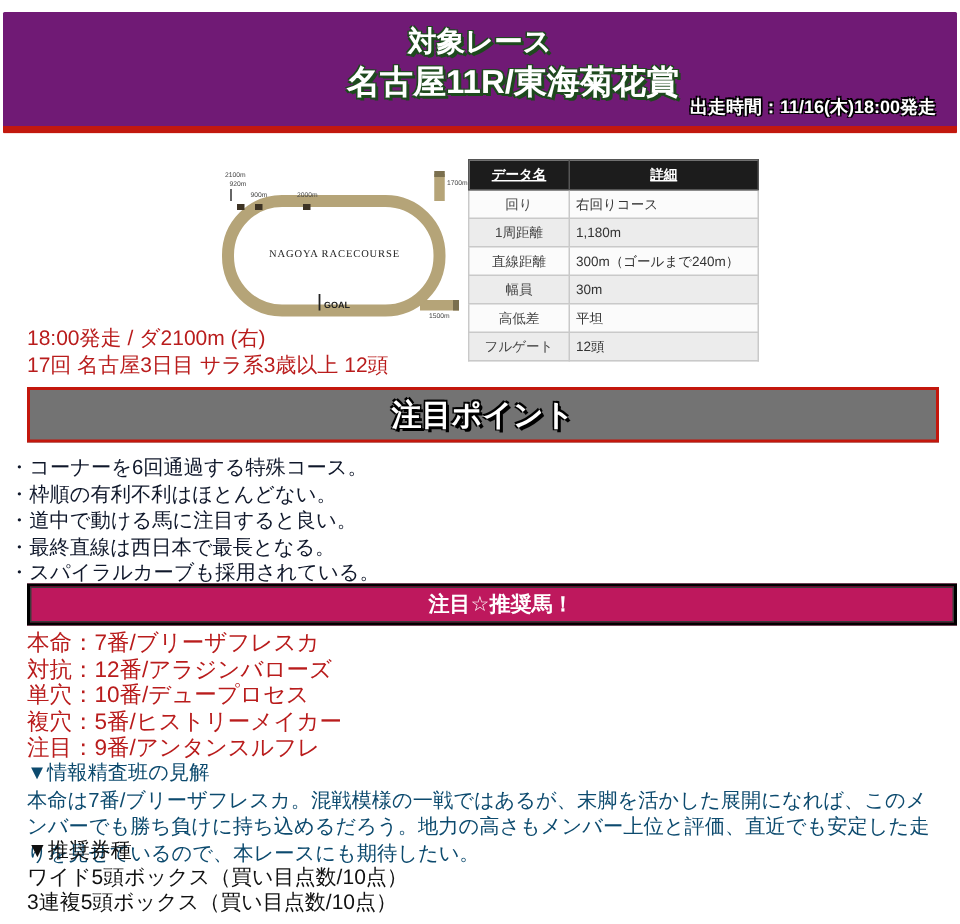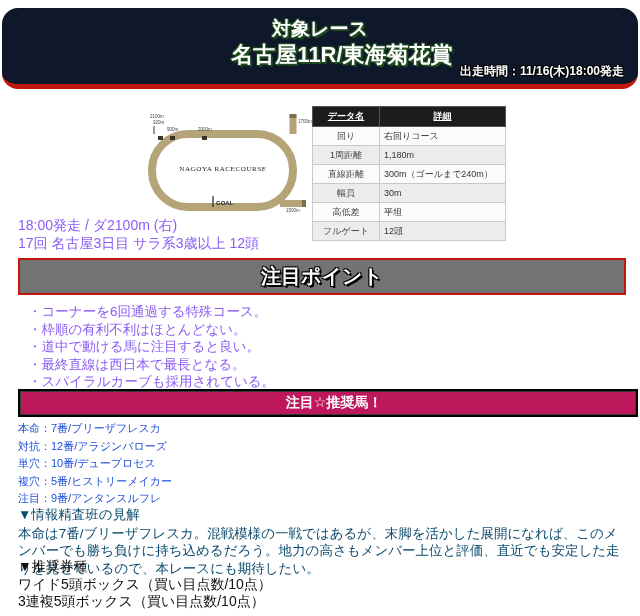--- a/index.html
+++ b/index.html
@@ -4,21 +4,21 @@
 <style>
   html,body{margin:0;padding:0;background:#ffffff;}
   body{
     width:640px;height:616px;position:relative;overflow:hidden;
     font-family:"Liberation Sans","DejaVu Sans",sans-serif;
     color:#1b1b1b;-webkit-font-smoothing:antialiased;
   }
   
   .top-banner{
     position:absolute;left:2px;top:8px;width:636px;height:76px;
-    background:#0f172a;border-radius:16px;border-bottom:5px solid #c2180e;
+    background:#701a75;border-radius:1px;border-bottom:5px solid #c2180e;
     text-align:center;
   }
   .top-banner .t1{
     margin-top:9px;font-size:19px;font-weight:bold;color:#ffffff;line-height:24px;
     text-shadow:-1px -1px 0 #1e4a1e,1px -1px 0 #1e4a1e,-1px 1px 0 #1e4a1e,1px 1px 0 #1e4a1e,2px 2px 0 #1e4a1e;
   }
   .top-banner .t2{
     font-size:22px;font-weight:bold;color:#ffffff;line-height:28px;
     text-shadow:-1px -1px 0 #1e4a1e,1px -1px 0 #1e4a1e,-1px 1px 0 #1e4a1e,1px 1px 0 #1e4a1e,2px 2px 0 #1e4a1e;
     margin-left:44px;
@@ -36,42 +36,42 @@
   }
   .course-table th{
     background:#1c1c1c;color:#fff;font-weight:bold;border:1px solid #555;
     padding:3px 2px;text-align:center;text-decoration:underline;
   }
   .course-table td{border:1px solid #c9c9c9;padding:2.5px 4px;color:#333;}
   .course-table td.lbl{text-align:center;width:58px;color:#444;}
   .course-table tr:nth-child(odd) td{background:#ececec;}
   .course-table tr:nth-child(even) td{background:#fbfbfb;}
   
-  .summary{position:absolute;left:18px;top:216px;font-size:14px;line-height:18px;color:#8b5cf6;}
+  .summary{position:absolute;left:18px;top:216px;font-size:14px;line-height:18px;color:#b91c1c;}
   
   .red-banner{
     position:absolute;left:18px;top:258px;width:604px;height:33px;
     background:#737373;border:2px solid #c3170d;
     display:flex;align-items:center;justify-content:center;
   }
   .red-banner span{
     font-size:20px;font-weight:bold;color:#fff;
     text-shadow:-1px -1px 0 #000,1px -1px 0 #000,-1px 1px 0 #000,1px 1px 0 #000,2px 2px 0 #000;
   }
   
-  .points{position:absolute;left:28px;top:303px;font-size:13.5px;line-height:17.5px;color:#8b5cf6;}
+  .points{position:absolute;left:6px;top:303px;font-size:13.5px;line-height:17.5px;color:#0f172a;}
   
   .black-banner{
     position:absolute;left:18px;top:389px;width:604px;height:24px;
     background:#be185d;border:2px solid #000;box-shadow:inset 0 0 0 1px #3a3a3a;
     display:flex;align-items:center;justify-content:center;padding-left:12px;
   }
   .black-banner span{font-size:14px;font-weight:bold;color:#fff;}
   
-  .picks{position:absolute;left:18px;top:420px;font-size:11px;line-height:17.5px;color:#1d4ed8;}
+  .picks{position:absolute;left:18px;top:420px;font-size:15px;line-height:17.5px;color:#b91c1c;}
   
   .analysis{position:absolute;left:18px;top:506px;width:606px;font-size:13.5px;line-height:17.5px;color:#0c4a6e;}
   .analysis .hd{margin-bottom:1px;}
   
   .tickets{position:absolute;left:18px;top:558px;font-size:14px;line-height:17.5px;color:#111;}
   .trk-label{font-size:4.5px;fill:#444;}
   .trk-goal{font-size:6px;font-weight:bold;fill:#222;}
   .trk-name{font-size:7px;fill:#222;font-family:"Liberation Serif","DejaVu Serif",serif;letter-spacing:0.6px;}
 </style>
 </head>

